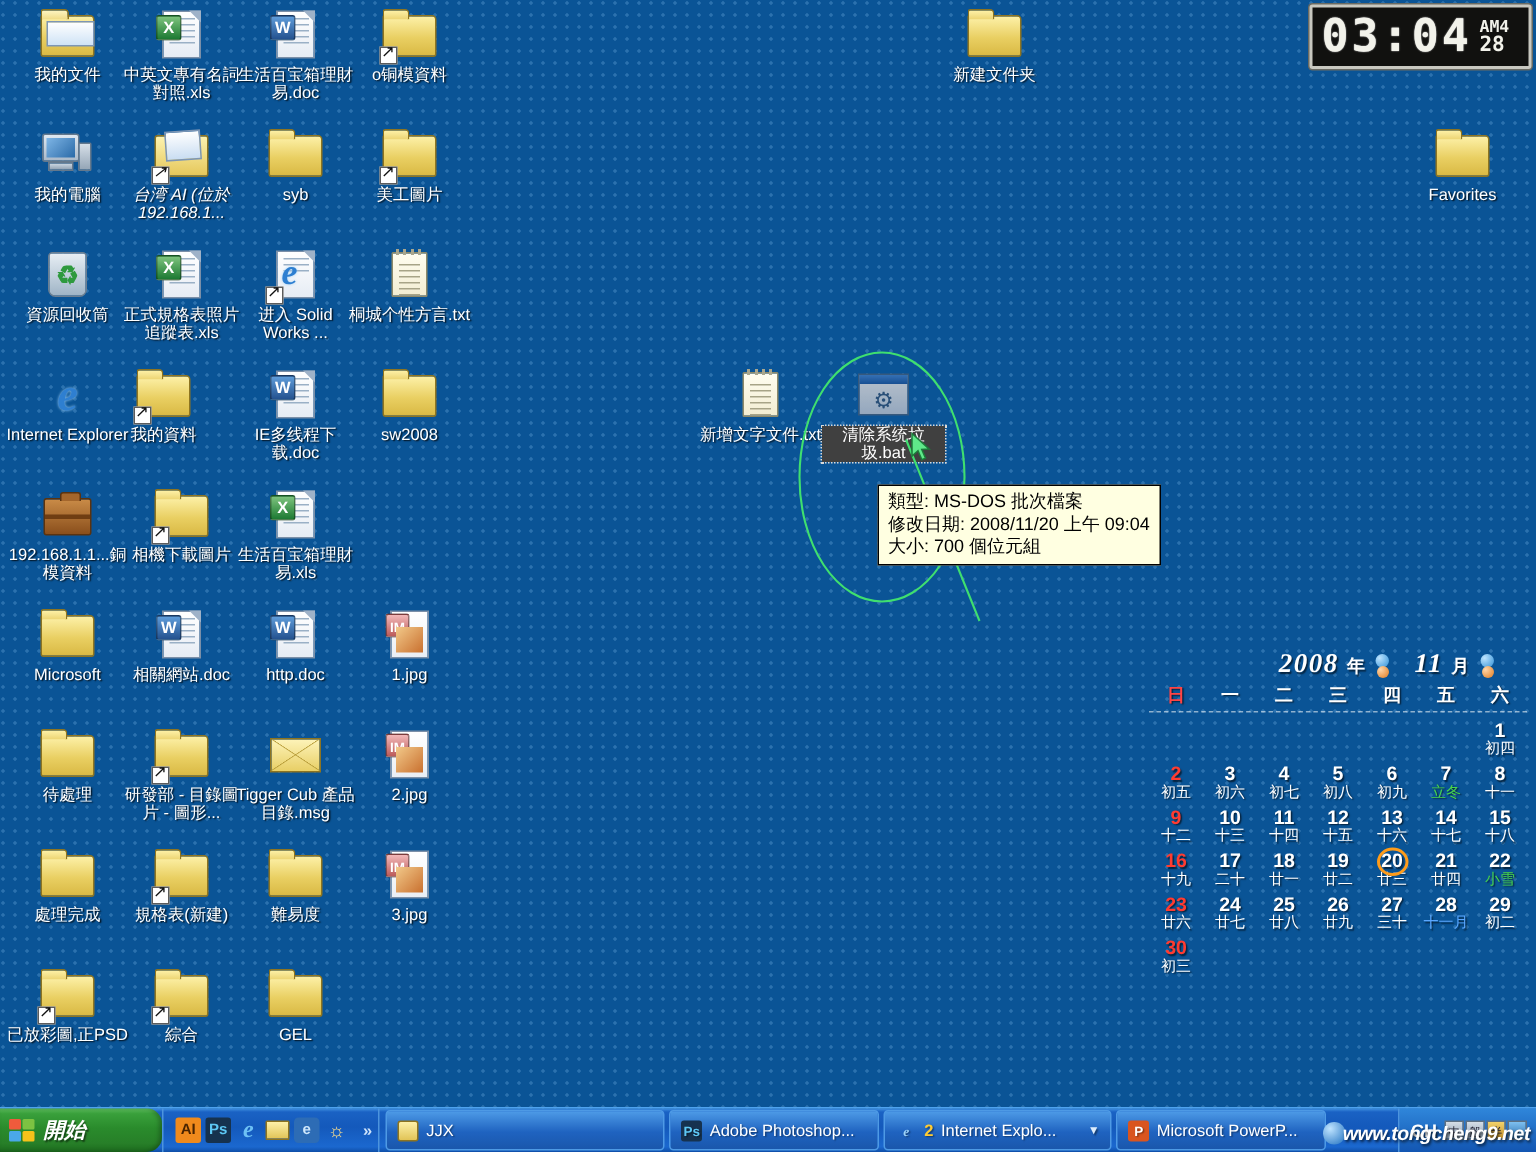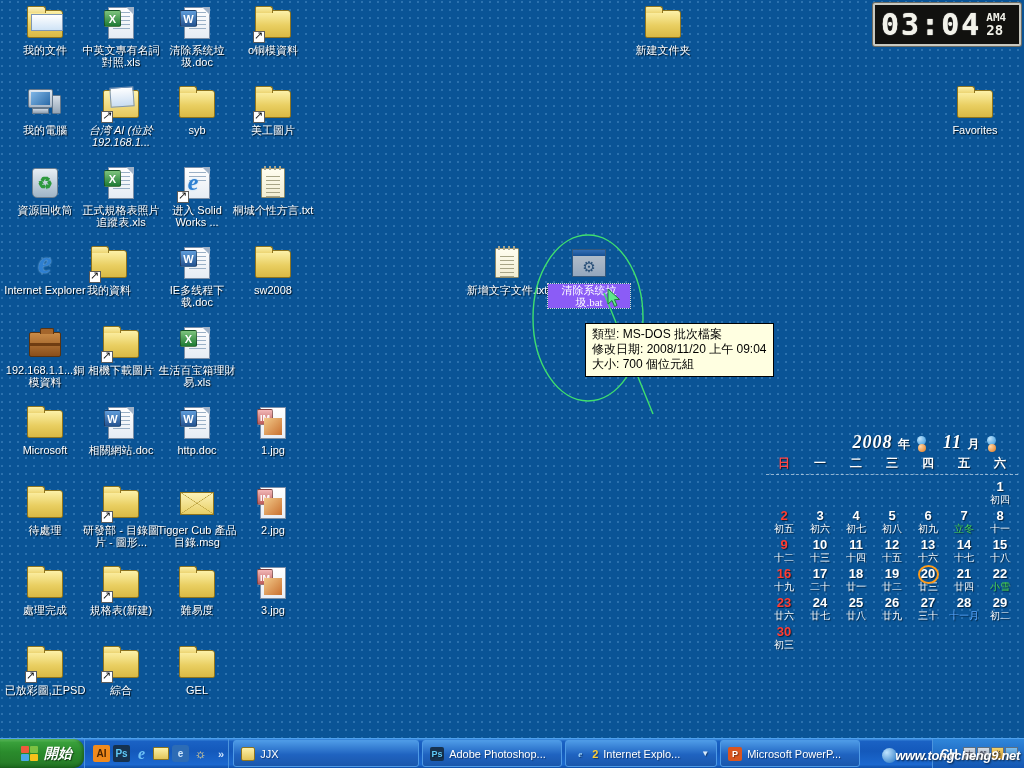--- a/index.html
+++ b/index.html
@@ -35,27 +35,26 @@
   }
   .dicon .label {
     font-size: 11px;
     line-height: 12px;
     color: #ffffff;
     text-shadow: 1px 1px 1px rgba(0,0,0,0.85);
     word-wrap: break-word;
     letter-spacing: 0px;
   }
   .dicon.selected .label {
-    background: #8b5cf6;
+    background: #404040;
     outline: 1px dotted #d9d9d9;
     color: #ffffff;
     text-shadow: none;
     display: inline-block;
     padding: 0 1px;
-    font-family: Liberation Serif, serif;
   }
   .dicon.selected .glyph { filter: brightness(0.82) saturate(1.3); }
 
   
   .ico-folder, .ico-folder-open {
     width: 36px; height: 28px; position: absolute; left: 1px; top: 6px;
     background: linear-gradient(#fdf1a8, #e9cf62 55%, #d9b944);
     border: 1px solid #8d7420;
     border-radius: 1px 3px 2px 2px;
   }
@@ -345,25 +344,25 @@
 
   
   #taskbar {
     position: absolute; left: 0; bottom: 0;
     width: 1024px; height: 30px;
     background: linear-gradient(#3f8fe0 0%, #1a62c4 8%, #1459bb 42%, #1b68cf 88%, #0f4fa8 100%);
     border-top: 1px solid #4ea2ef;
     display: flex; align-items: stretch;
   }
   #start-button {
-    width: 84px;
+    width: 108px;
     background: linear-gradient(#5ec05e 0%, #39a03b 12%, #2a8b2c 45%, #277f28 80%, #1c6a1e 100%);
     border-radius: 0 10px 10px 0;
     display: flex; align-items: center; gap: 5px;
-    padding-left: 21px;
+    padding-left: 6px;
     box-shadow: inset -2px 0 3px rgba(0,0,0,0.25);
     cursor: pointer;
   }
   #start-button .flag {
     width: 18px; height: 16px; position: relative;
   }
   #start-button .flag i {
     position: absolute; width: 8px; height: 7px; border-radius: 1px;
   }
   #start-button .flag .q1 { left: 0;  top: 0; background: #ef5b3c; }
@@ -512,21 +511,21 @@
           <span class="lines">
             <i></i>
             <i></i>
             <i></i>
             <i></i>
             <i></i>
           </span>
           <span class="badge badge-word">W</span>
         </span>
       </div>
-      <div class="label">清除系统垃圾.doc</div>
+      <div class="label">生活百宝箱理財易.doc</div>
     </div>
     <div class="dicon" style="left: 232px; top: 4px;">
       <div class="glyph">
         <span class="ico-folder"></span>
         <span class="shortcut-arrow"></span>
       </div>
       <div class="label">o铜模資料</div>
     </div>
     <div class="dicon" style="left: 4px; top: 84px;">
       <div class="glyph">

